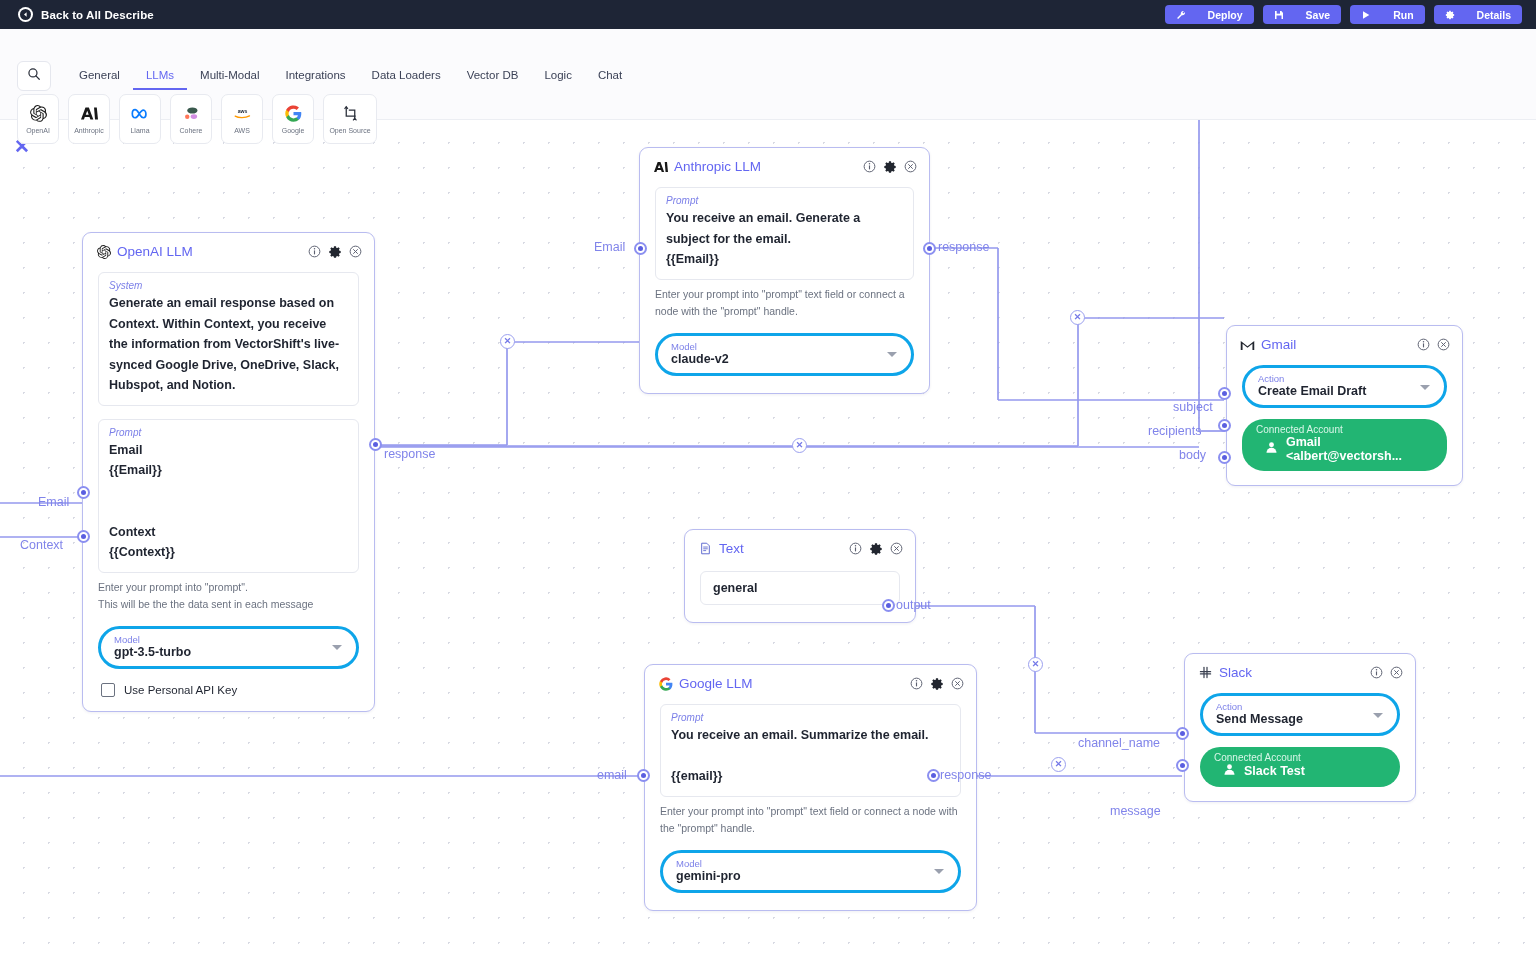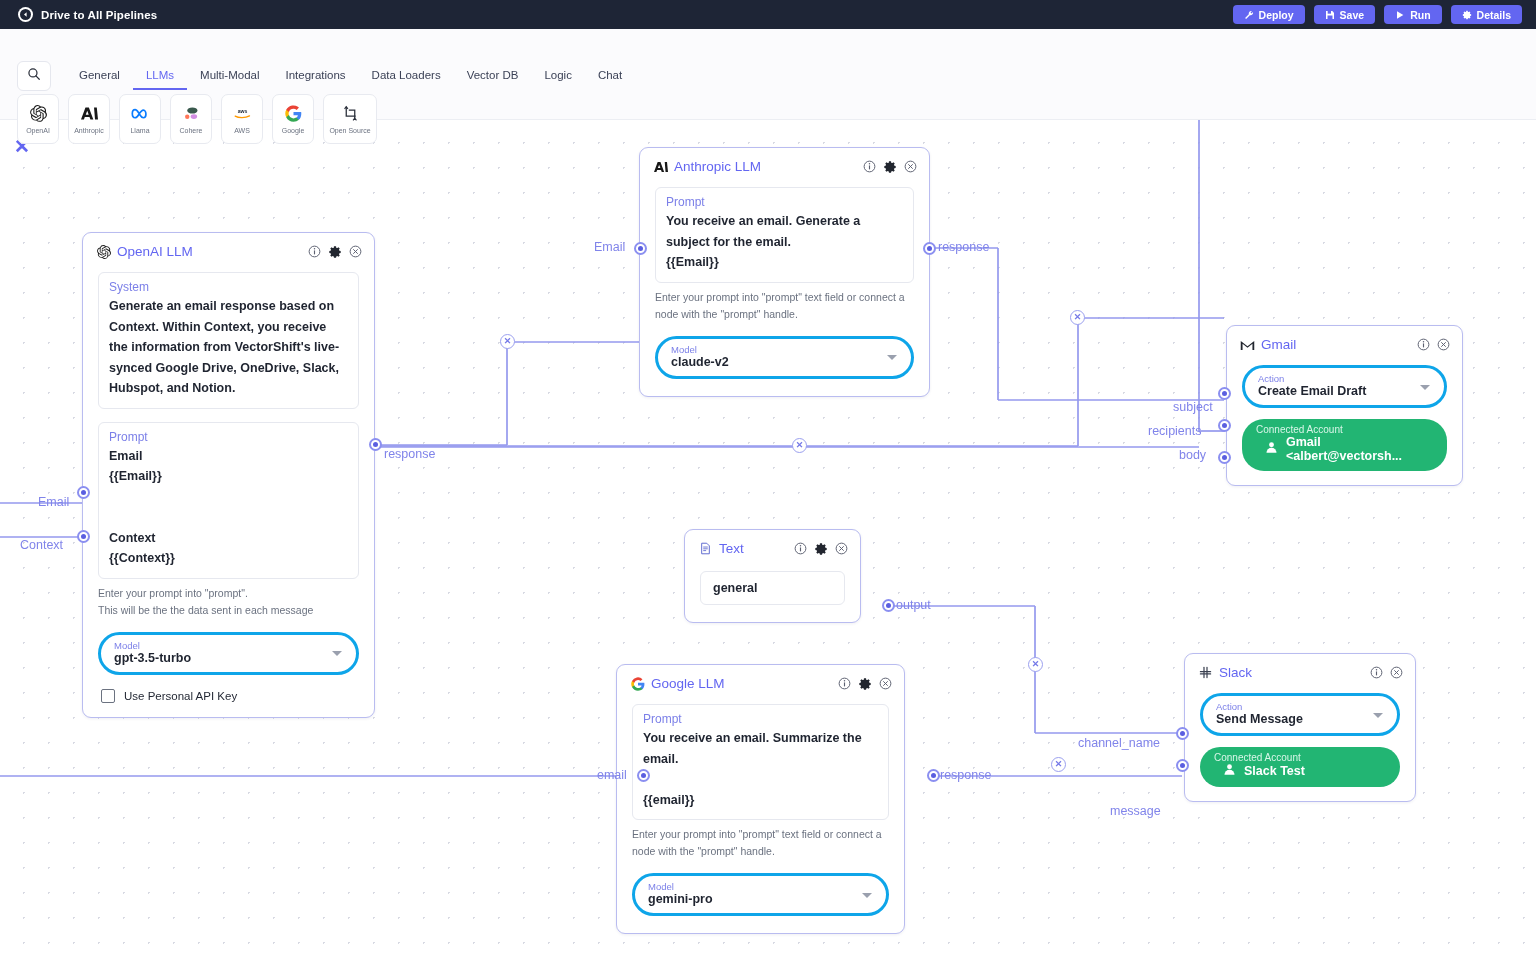--- a/index.html
+++ b/index.html
@@ -22,21 +22,21 @@
   .back-circle {
     width: 15px; height: 15px; border-radius: 50%; background: #fff;
     display: flex; align-items: center; justify-content: center;
   }
   .back-circle svg { display: block; }
   .back-text { color: #fff; font-size: 11.5px; font-weight: bold; letter-spacing: .1px; }
   .topbar-actions { margin-left: auto; margin-right: 14px; display: flex; gap: 9px; align-items: center; }
   .tb-btn {
     background: #6366f1; border: none; border-radius: 4px; height: 19px;
     color: #fff; font-size: 10.5px; font-weight: bold;
-    display: flex; align-items: center; gap: 5px;
+    display: flex; align-items: center; gap: 22px;
     padding: 0 11px; cursor: pointer; font-family: inherit; text-align: center;
   }
   .tb-btn svg { display: block; }
 
   
   .tabsrow {
     position: absolute; left: 0; top: 29px; width: 1536px; height: 91px;
     background: #fbfbfd; border-bottom: 1px solid #eceef3; z-index: 55;
   }
   .search-box {
@@ -85,21 +85,21 @@
   .node-head { display: flex; align-items: center; padding: 11px 12px 0 13px; }
   .node-ico { width: 15px; height: 15px; margin-right: 6px; display:flex; align-items:center; justify-content:center; }
   .node-title { font-size: 13.5px; color: #6366f1; font-weight: normal; }
   .node-tools { margin-left: auto; display: flex; align-items: center; gap: 7px; }
   .node-tools span { cursor: pointer; display: flex; }
 
   .field {
     margin: 13px 15px 0 15px; border: 1px solid #e6e8ef; border-radius: 6px;
     padding: 7px 10px 9px 10px; background: #fff;
   }
-  .field-label { font-size: 12px; color: #7c80e8; margin-bottom: 2px; }
+  .field-label { font-size: 10px; color: #7c80e8; margin-bottom: 2px; font-style: italic; }
   .field-text { font-size: 12.5px; color: #1f2430; line-height: 20.5px; font-weight: bold; white-space: pre-wrap; }
   .helper { margin: 6px 15px 0 15px; font-size: 10.5px; color: #6b7280; line-height: 17px; white-space: pre-line; }
 
   .select {
     margin: 13px 15px 0 15px; border: 3px solid #0ea5e9; border-radius: 22px;
     padding: 5px 13px 7px 13px; position: relative; cursor: pointer; background: #fff;
   }
   .select-label { font-size: 9.5px; color: #7c80e8; }
   .select-value { font-size: 12.5px; color: #1f2430; font-weight: bold; }
   .caret {
@@ -145,21 +145,21 @@
 <div id="root">
 
   <div class="topbar">
     <div class="back-wrap">
       <span class="back-circle">
         <svg width="11" height="11" viewBox="0 0 11 11">
             <circle cx="5.5" cy="5.5" r="5.5" fill="#1e2536"></circle>
             <path d="M6.6 3.2 L4 5.5 L6.6 7.8 Z" fill="#fff"></path>
           </svg>
       </span>
-      <span class="back-text">Drive to All Pipelines</span>
+      <span class="back-text">Back to All Describe</span>
     </div>
     <div class="topbar-actions">
       <button class="tb-btn">
         <span>
           <svg width="10" height="10" viewBox="0 0 12 12">
               <path d="M9.5 1.2a3 3 0 0 0-3.7 3.8L1.3 9.5l1.2 1.2L7 6.2a3 3 0 0 0 3.8-3.7L9.1 4.2 7.8 2.9z" fill="#fff"></path>
             </svg>
         </span>
         <span>Deploy</span>
       </button>
@@ -479,21 +479,21 @@
               </svg>
           </span>
           <span>Gmail &lt;albert@vectorsh...</span>
         </div>
       </div>
     </div>
     <div class="handle" style="left:1218px; top:267px;"></div>
     <div class="handle" style="left:1218px; top:299px;"></div>
     <div class="handle" style="left:1218px; top:331px;"></div>
 
-    <div class="node" style="left:684px; top:409px; width:177px;">
+    <div class="node" style="left:684px; top:409px; width:232px;">
       <div class="node-head">
         <span class="node-ico">
           <svg width="13" height="13" viewBox="0 0 16 16">
               <path d="M3.3 1.5h6.2l3.2 3.2v9.8H3.3z" fill="none" stroke="#5f6ad0" stroke-width="1.2"></path>
               <path d="M5.2 6.2h5.6M5.2 8.4h5.6M5.2 10.6h3.6" stroke="#5f6ad0" stroke-width="1.1"></path>
             </svg>
         </span>
         <span class="node-title">Text</span>
         <span class="node-tools">
           <span>
@@ -513,21 +513,21 @@
                 <circle cx="8" cy="8" r="6.6" fill="none" stroke="#5c6070" stroke-width="1.2"></circle>
                 <path d="M5.6 5.6 L10.4 10.4 M10.4 5.6 L5.6 10.4" stroke="#5c6070" stroke-width="1.2" stroke-linecap="round"></path>
               </svg>
             </span>
         </span>
       </div>
       <div class="text-input">general</div>
     </div>
     <div class="handle" style="left:882px; top:479px;"></div>
 
-    <div class="node" style="left:616px; top:544px; width:289px;">
+    <div class="node" style="left:644px; top:544px; width:333px;">
       <div class="node-head">
         <span class="node-ico">
           <svg width="14" height="14" viewBox="0 0 24 24">
               <path fill="#4285F4" d="M23 12.3c0-.8-.1-1.6-.2-2.3H12v4.5h6.2a5.3 5.3 0 0 1-2.3 3.5v2.9h3.7c2.2-2 3.4-5 3.4-8.6z"></path>
               <path fill="#34A853" d="M12 23.5c3.1 0 5.7-1 7.6-2.8l-3.7-2.9a7 7 0 0 1-10.4-3.6H1.7v3a11.5 11.5 0 0 0 10.3 6.3z"></path>
               <path fill="#FBBC05" d="M5.5 14.2a6.8 6.8 0 0 1 0-4.4v-3H1.7a11.5 11.5 0 0 0 0 10.4z"></path>
               <path fill="#EA4335" d="M12 5.3c1.7 0 3.2.6 4.4 1.7l3.3-3.3A11.5 11.5 0 0 0 1.7 6.8l3.8 3a6.9 6.9 0 0 1 6.5-4.5z"></path>
             </svg>
         </span>
         <span class="node-title">Google LLM</span>

